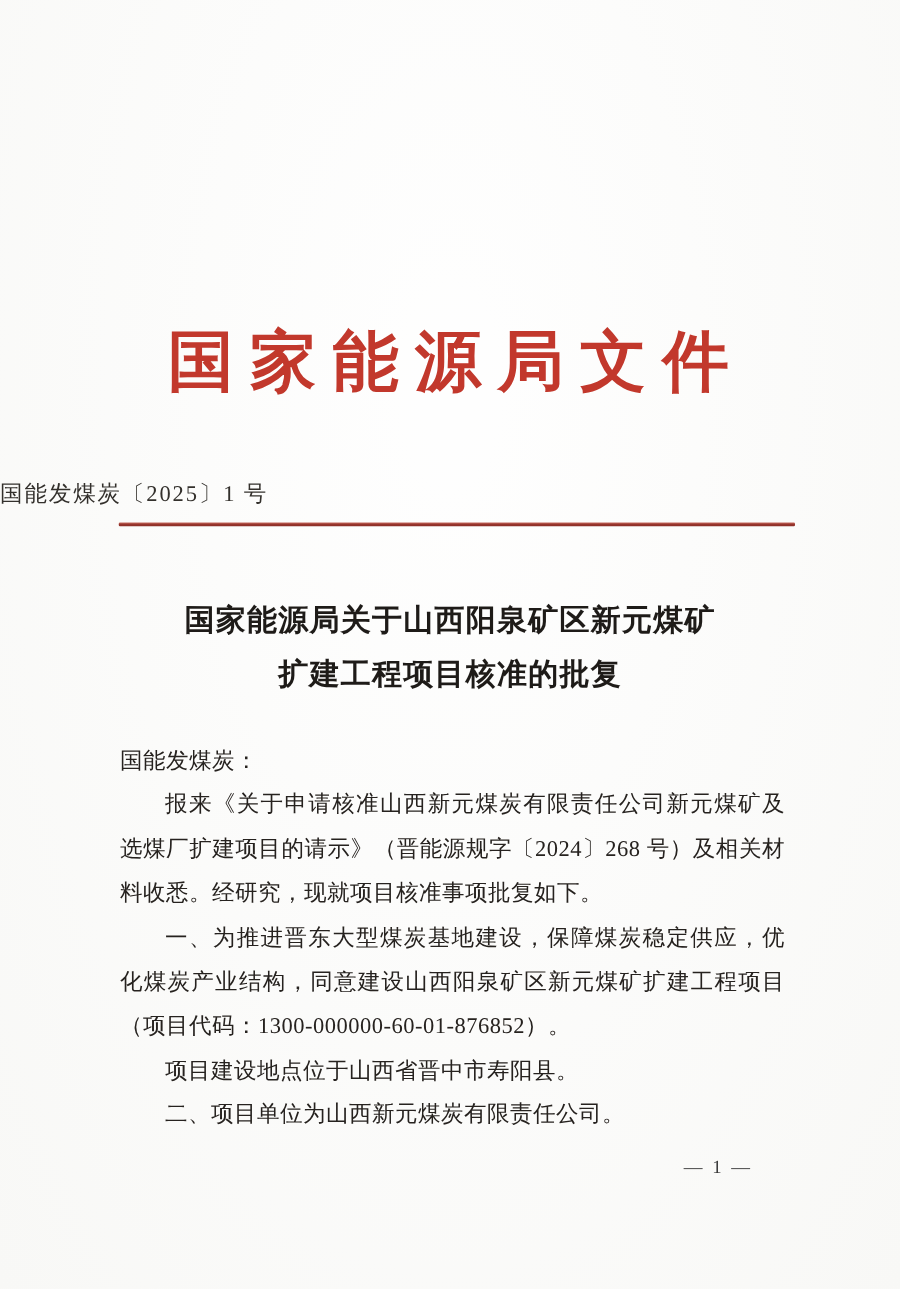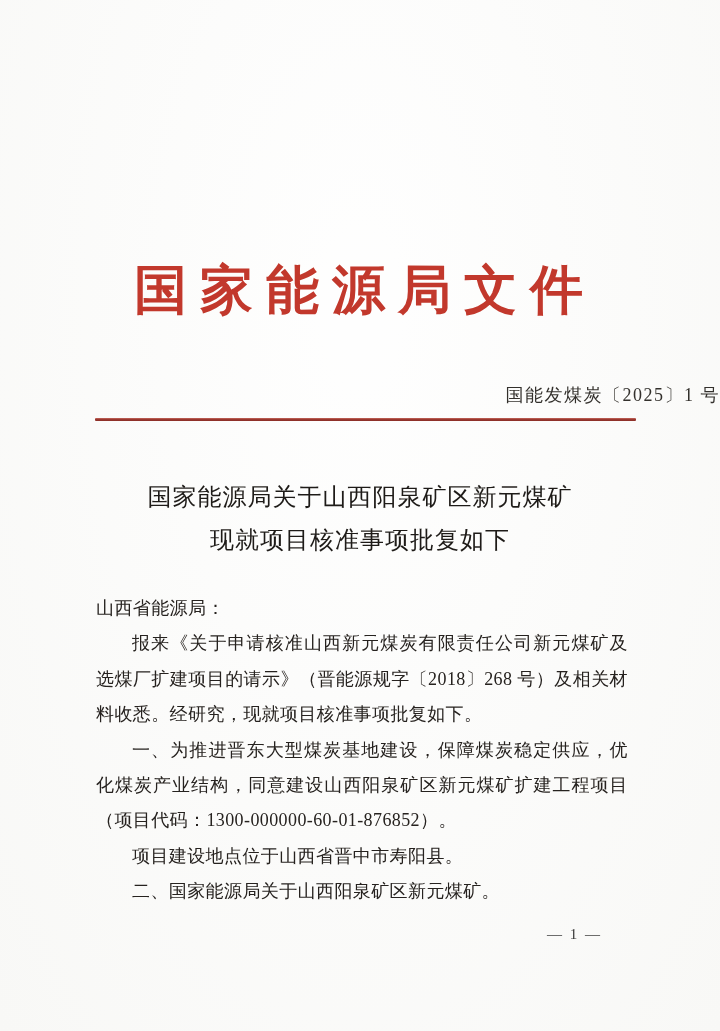--- a/index.html
+++ b/index.html
@@ -35,21 +35,21 @@
     letter-spacing: 13px;
     padding-left: 10px; 
     white-space: nowrap;
     font-family: "Liberation Serif", serif;
   }
   .doc-number {
     position: absolute;
     top: 384px;
     left: 0;
     right: 0;
-    text-align: right;
+    text-align: left;
     font-size: 18px;
     line-height: 22px;
     color: #33302c;
     letter-spacing: 1.5px;
   }
   .red-rule {
     position: absolute;
     top: 418px;
     left: 95px;
     width: 541px;
@@ -59,21 +59,21 @@
   }
   .doc-title {
     position: absolute;
     top: 476px;
     left: 0;
     right: 0;
     margin: 0;
     text-align: center;
     font-size: 24px;
     line-height: 43px;
-    font-weight: normal;
+    font-weight: bold;
     color: #1e1b18;
     letter-spacing: 1px;
     font-family: "Liberation Serif", serif;
   }
   .doc-title .title-line {
     display: block;
   }
   .body-block {
     position: absolute;
     top: 591px;
@@ -109,28 +109,28 @@
 <div class="page">
 
   <div class="agency-header">国家能源局文件</div>
 
   <div class="doc-number">国能发煤炭〔2025〕1 号</div>
 
   <div class="red-rule"></div>
 
   <h1 class="doc-title">
     <span class="title-line">国家能源局关于山西阳泉矿区新元煤矿</span>
-    <span class="title-line">现就项目核准事项批复如下</span>
+    <span class="title-line">扩建工程项目核准的批复</span>
   </h1>
 
   <div class="body-block">
-    <p class="salutation">山西省能源局：</p>
+    <p class="salutation">国能发煤炭：</p>
     <div>
-        <p class="para">报来《关于申请核准山西新元煤炭有限责任公司新元煤矿及选煤厂扩建项目的请示》（晋能源规字〔2018〕268 号）及相关材料收悉。经研究，现就项目核准事项批复如下。</p>
+        <p class="para">报来《关于申请核准山西新元煤炭有限责任公司新元煤矿及选煤厂扩建项目的请示》（晋能源规字〔2024〕268 号）及相关材料收悉。经研究，现就项目核准事项批复如下。</p>
         <p class="para">一、为推进晋东大型煤炭基地建设，保障煤炭稳定供应，优化煤炭产业结构，同意建设山西阳泉矿区新元煤矿扩建工程项目（项目代码：1300-000000-60-01-876852）。</p>
         <p class="para">项目建设地点位于山西省晋中市寿阳县。</p>
-        <p class="para">二、国家能源局关于山西阳泉矿区新元煤矿。</p>
+        <p class="para">二、项目单位为山西新元煤炭有限责任公司。</p>
       </div>
   </div>
 
   <div class="page-number">— 1 —</div>
 
 </div>
 
 </body></html>

